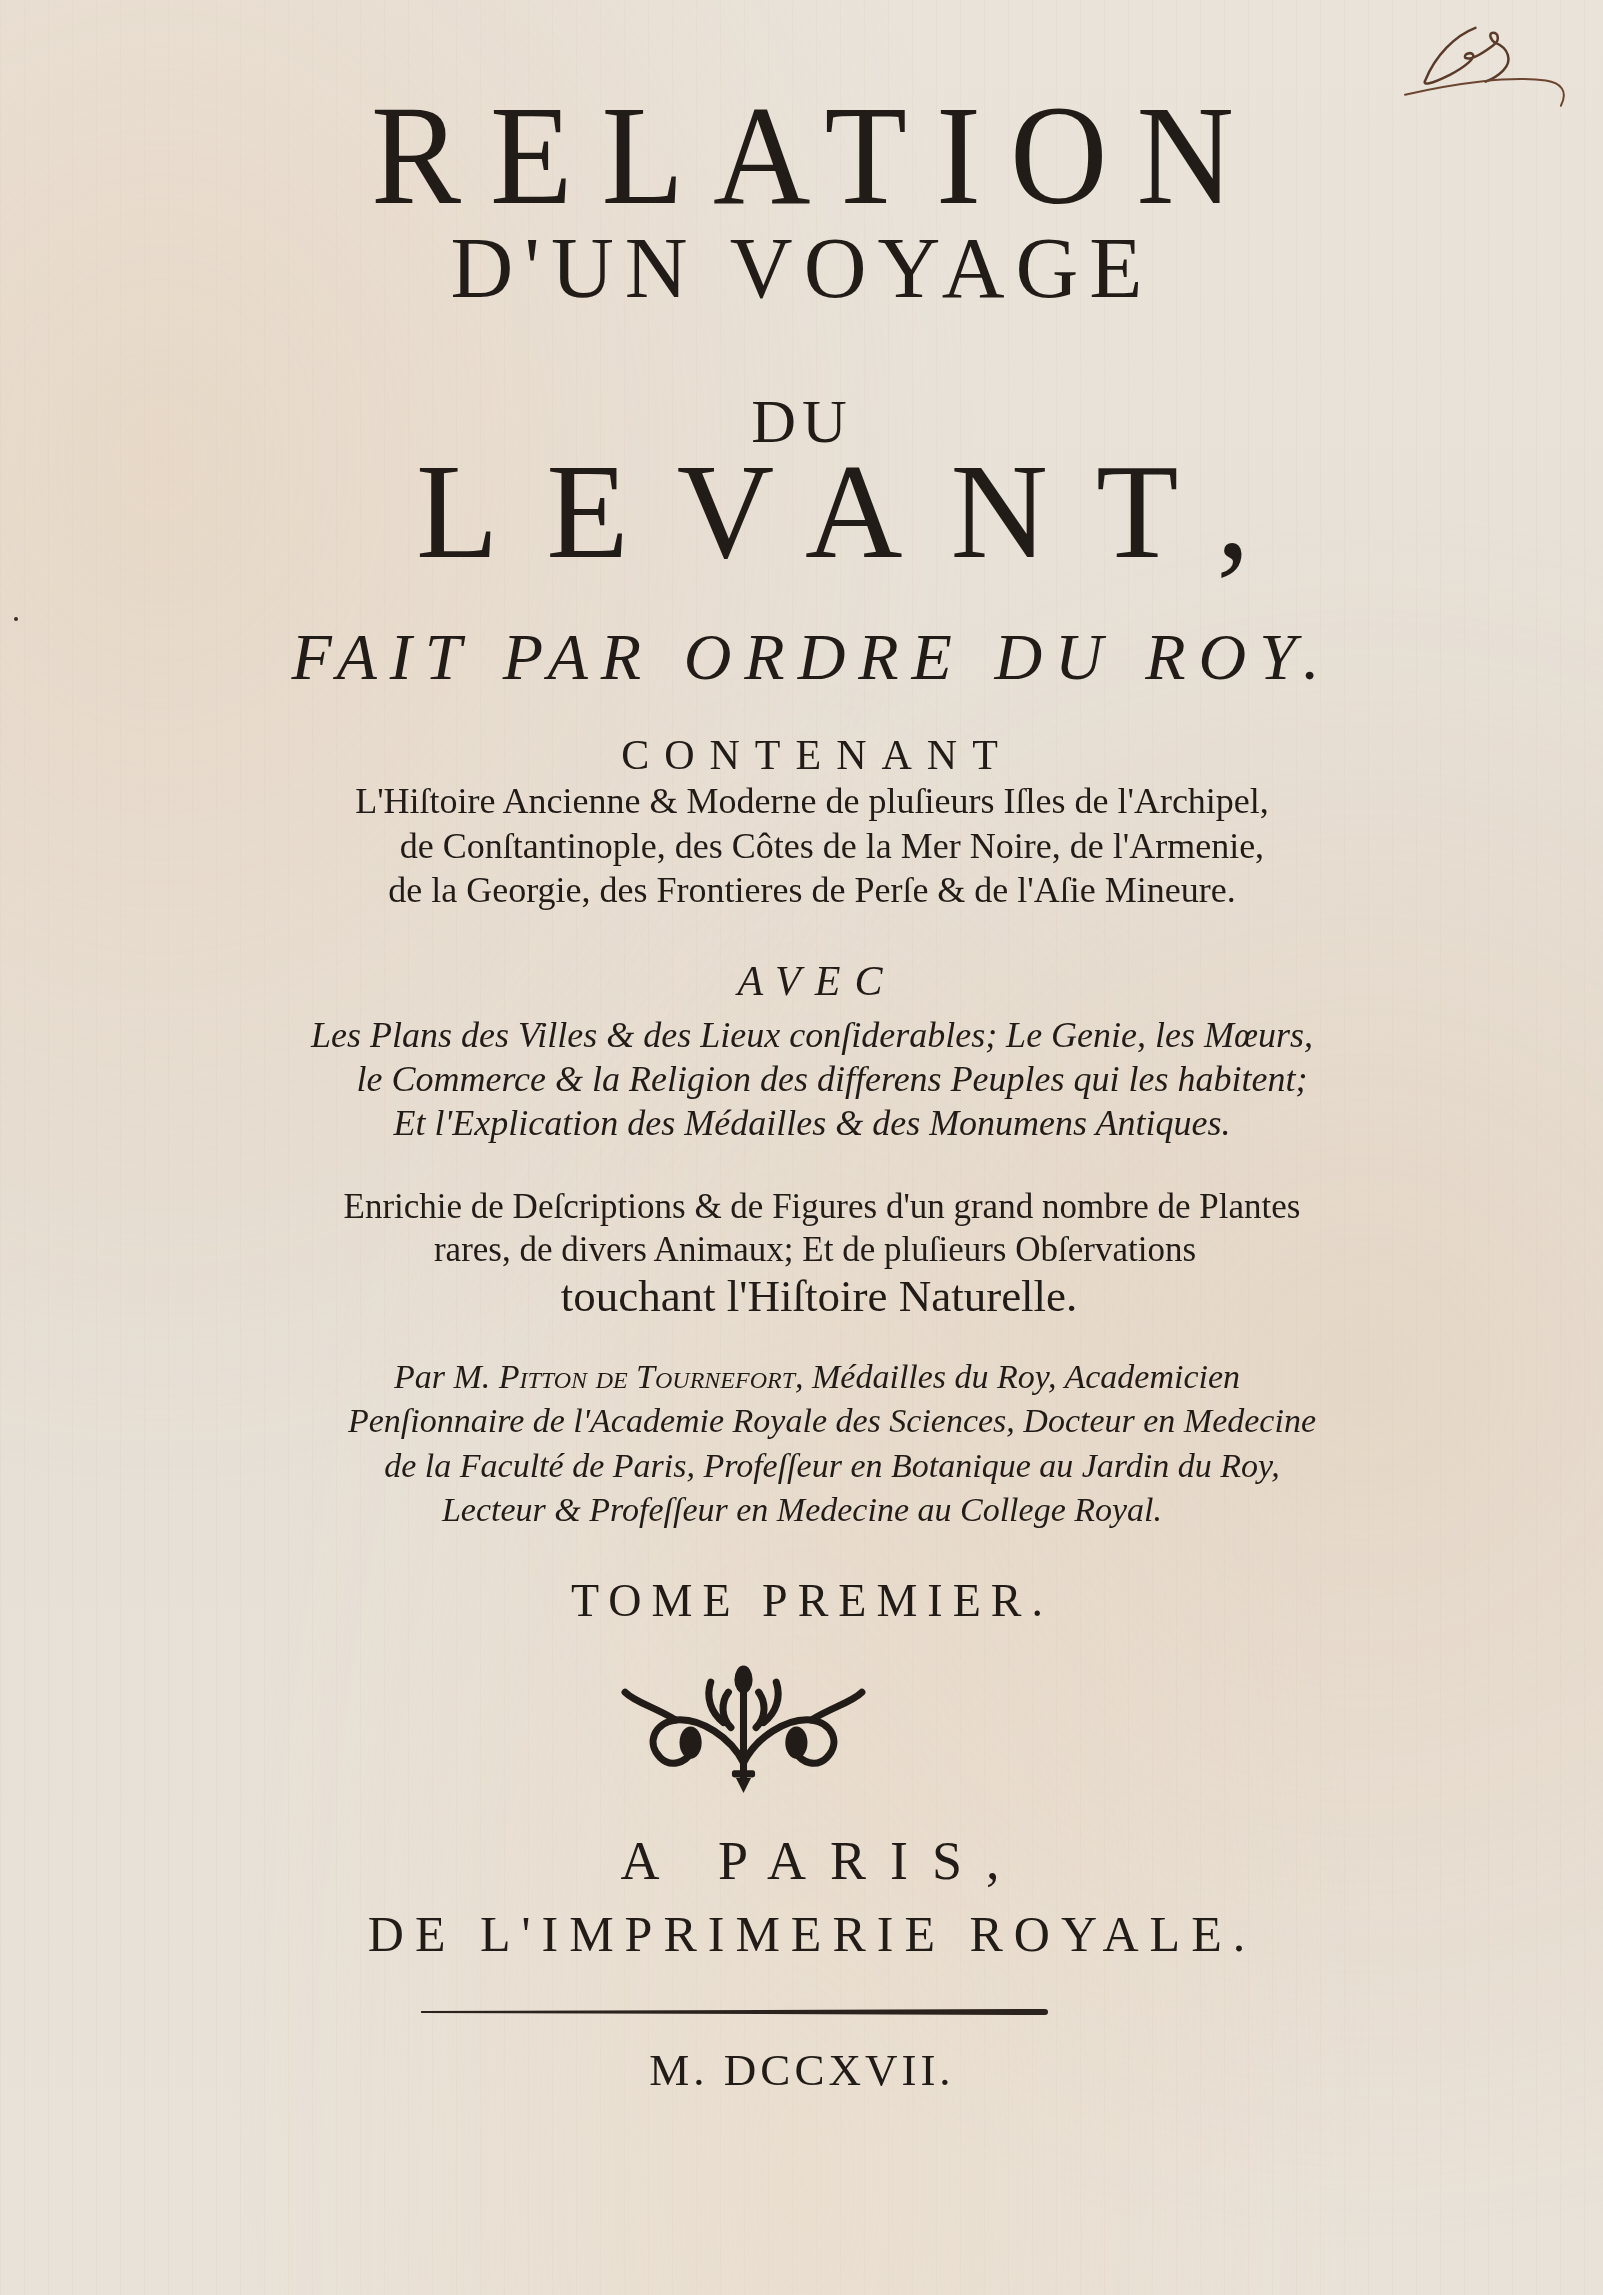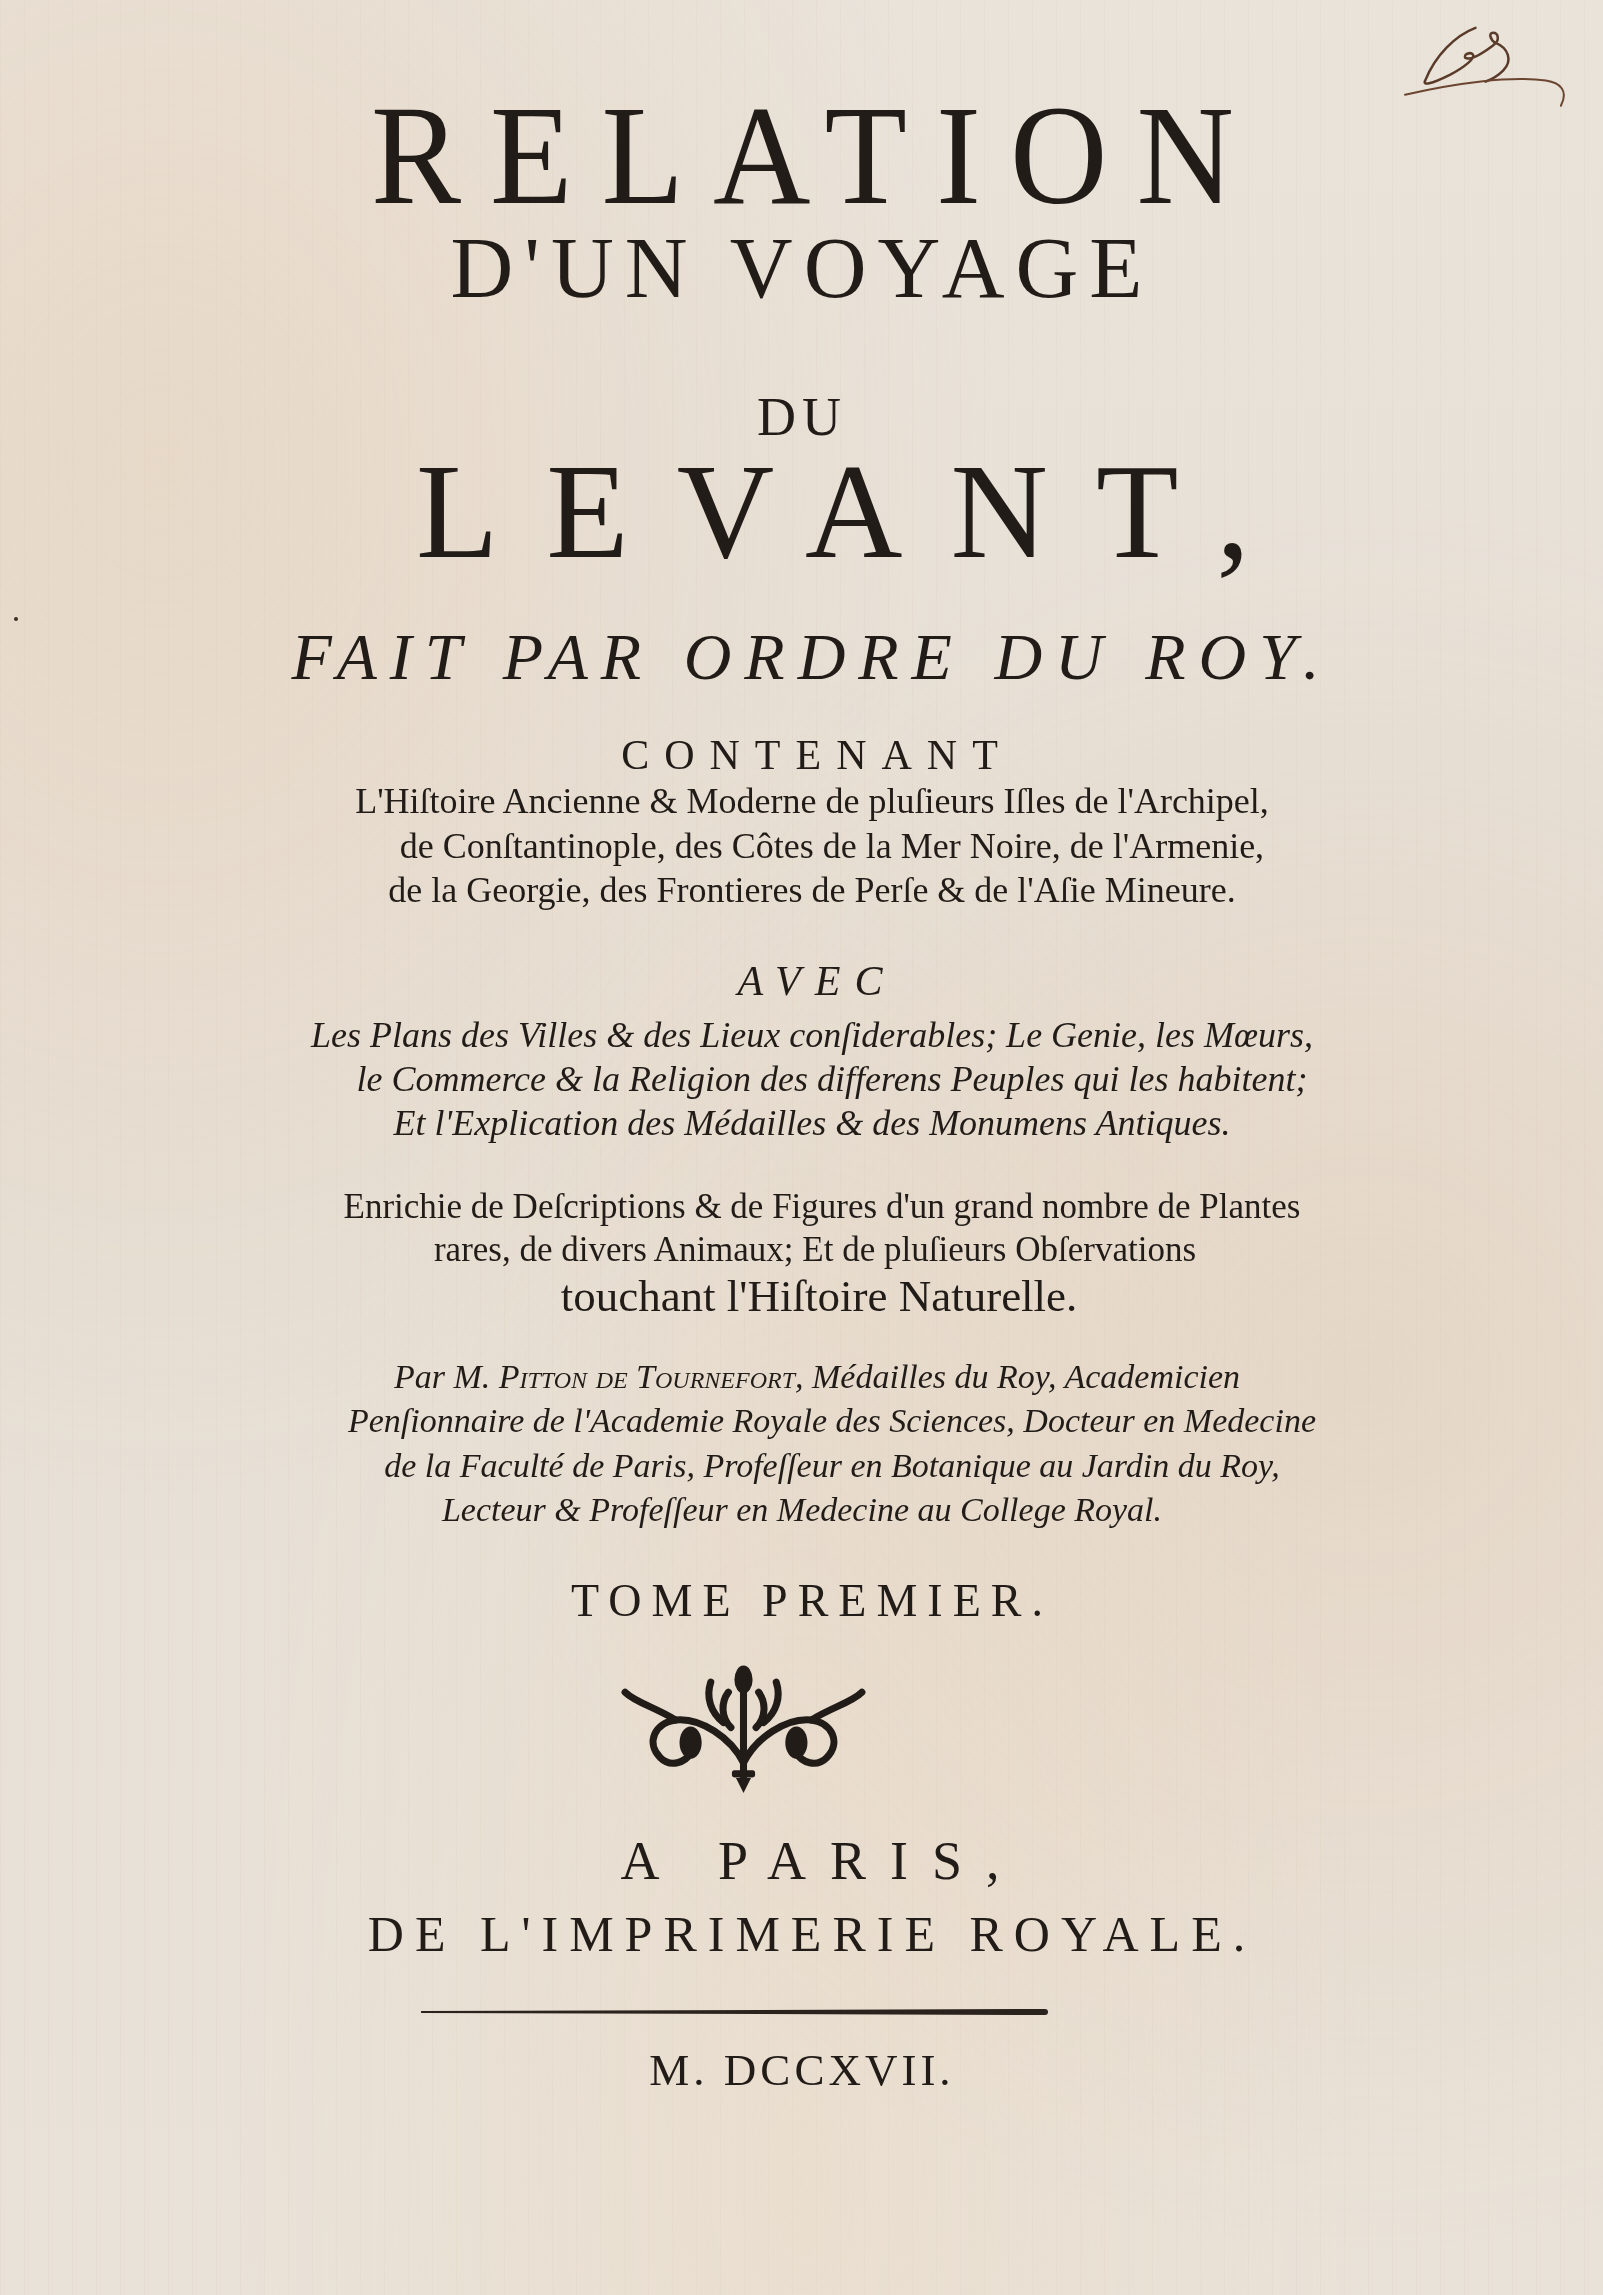--- a/index.html
+++ b/index.html
@@ -51,21 +51,21 @@
   }
   .title-voyage {
     top: 224px;
     font-size: 87px;
     letter-spacing: 11px;
     padding-left: 0px;
     text-align: center;
   }
   .title-du {
     top: 390px;
-    font-size: 54px;
+    font-size: 62px;
     letter-spacing: 6px;
     padding-left: 0px;
   }
   .title-levant {
     top: 444px;
     font-size: 135px;
     letter-spacing: 48px;
     padding-left: 55px;
   }
   .title-fait {

